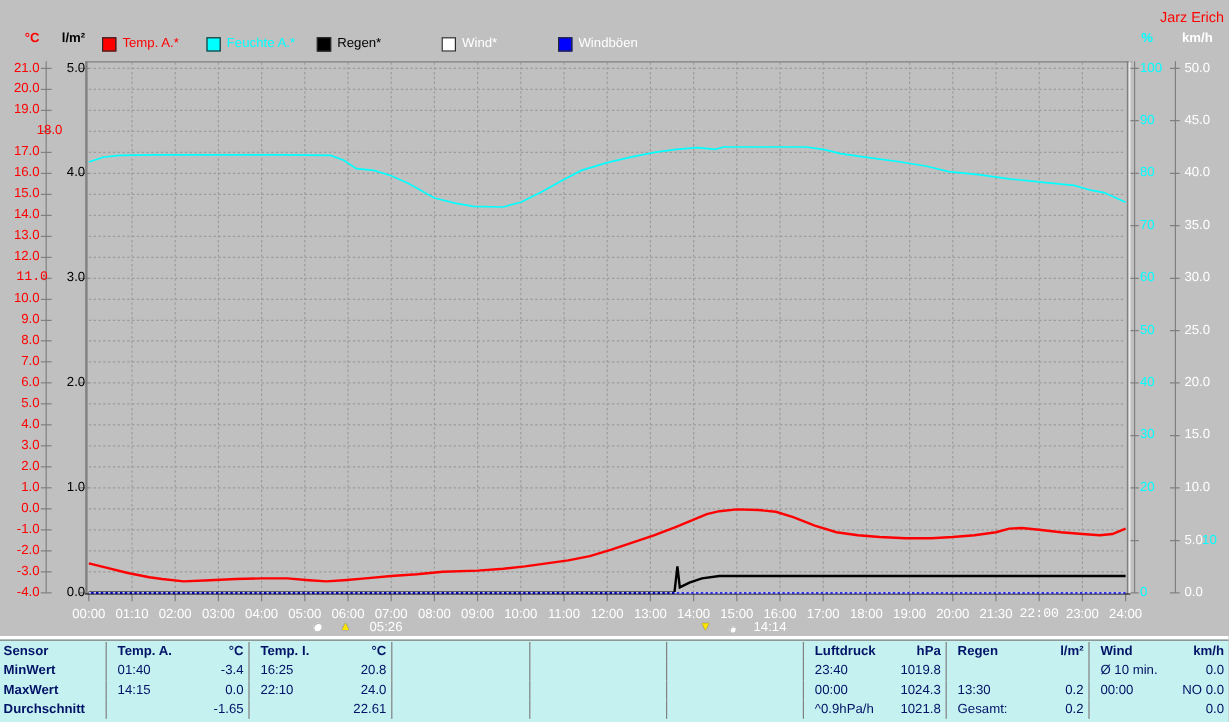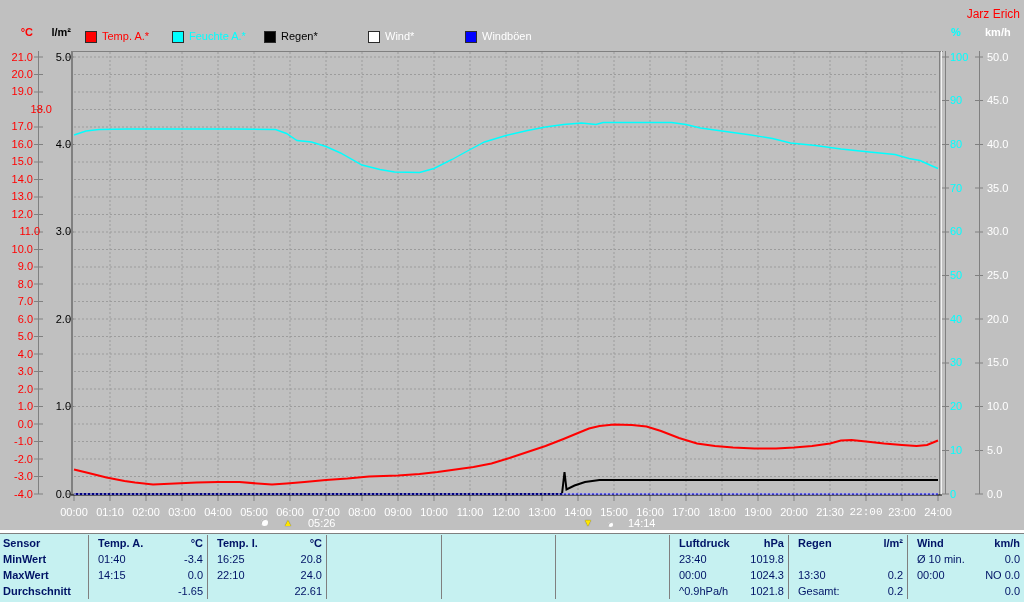--- a/index.html
+++ b/index.html
@@ -214,21 +214,21 @@
       <div class="abs tick tick-right-align" style="left: 0px; top: 51px; width: 33px; color: rgb(255, 0, 0);">21.0</div>
       <div class="abs tick tick-right-align" style="left: 0px; top: 68px; width: 33px; color: rgb(255, 0, 0);">20.0</div>
       <div class="abs tick tick-right-align" style="left: 0px; top: 85px; width: 33px; color: rgb(255, 0, 0);">19.0</div>
       <div class="abs tick tick-right-align" style="left: 0px; top: 103px; width: 33px; color: rgb(255, 0, 0); padding-left: 19px;">18.0</div>
       <div class="abs tick tick-right-align" style="left: 0px; top: 120px; width: 33px; color: rgb(255, 0, 0);">17.0</div>
       <div class="abs tick tick-right-align" style="left: 0px; top: 138px; width: 33px; color: rgb(255, 0, 0);">16.0</div>
       <div class="abs tick tick-right-align" style="left: 0px; top: 155px; width: 33px; color: rgb(255, 0, 0);">15.0</div>
       <div class="abs tick tick-right-align" style="left: 0px; top: 173px; width: 33px; color: rgb(255, 0, 0);">14.0</div>
       <div class="abs tick tick-right-align" style="left: 0px; top: 190px; width: 33px; color: rgb(255, 0, 0);">13.0</div>
       <div class="abs tick tick-right-align" style="left: 0px; top: 208px; width: 33px; color: rgb(255, 0, 0);">12.0</div>
-      <div class="abs tick tick-right-align" style="left: 0px; top: 225px; width: 40px; color: rgb(255, 0, 0);">11.0</div>
+      <div class="abs tick tick-right-align" style="left: 0px; top: 225px; width: 40px; color: rgb(255, 0, 0); font-family: Liberation Mono, monospace;">11.0</div>
       <div class="abs tick tick-right-align" style="left: 0px; top: 243px; width: 33px; color: rgb(255, 0, 0);">10.0</div>
       <div class="abs tick tick-right-align" style="left: 0px; top: 260px; width: 33px; color: rgb(255, 0, 0);">9.0</div>
       <div class="abs tick tick-right-align" style="left: 0px; top: 278px; width: 33px; color: rgb(255, 0, 0);">8.0</div>
       <div class="abs tick tick-right-align" style="left: 0px; top: 295px; width: 33px; color: rgb(255, 0, 0);">7.0</div>
       <div class="abs tick tick-right-align" style="left: 0px; top: 313px; width: 33px; color: rgb(255, 0, 0);">6.0</div>
       <div class="abs tick tick-right-align" style="left: 0px; top: 330px; width: 33px; color: rgb(255, 0, 0);">5.0</div>
       <div class="abs tick tick-right-align" style="left: 0px; top: 348px; width: 33px; color: rgb(255, 0, 0);">4.0</div>
       <div class="abs tick tick-right-align" style="left: 0px; top: 365px; width: 33px; color: rgb(255, 0, 0);">3.0</div>
       <div class="abs tick tick-right-align" style="left: 0px; top: 383px; width: 33px; color: rgb(255, 0, 0);">2.0</div>
       <div class="abs tick tick-right-align" style="left: 0px; top: 400px; width: 33px; color: rgb(255, 0, 0);">1.0</div>
@@ -245,21 +245,21 @@
       <div class="abs tick tick-right-align" style="left: 38px; top: 488px; width: 33px; color: rgb(0, 0, 0);">0.0</div>
       <div class="abs tick" style="left: 950px; top: 51px; width: 30px; color: rgb(0, 255, 255);">100</div>
       <div class="abs tick" style="left: 950px; top: 94px; width: 30px; color: rgb(0, 255, 255);">90</div>
       <div class="abs tick" style="left: 950px; top: 138px; width: 30px; color: rgb(0, 255, 255);">80</div>
       <div class="abs tick" style="left: 950px; top: 182px; width: 30px; color: rgb(0, 255, 255);">70</div>
       <div class="abs tick" style="left: 950px; top: 225px; width: 30px; color: rgb(0, 255, 255);">60</div>
       <div class="abs tick" style="left: 950px; top: 269px; width: 30px; color: rgb(0, 255, 255);">50</div>
       <div class="abs tick" style="left: 950px; top: 313px; width: 30px; color: rgb(0, 255, 255);">40</div>
       <div class="abs tick" style="left: 950px; top: 356px; width: 30px; color: rgb(0, 255, 255);">30</div>
       <div class="abs tick" style="left: 950px; top: 400px; width: 30px; color: rgb(0, 255, 255);">20</div>
-      <div class="abs tick" style="left: 950px; top: 444px; width: 30px; color: rgb(0, 255, 255);">10</div>
+      <div class="abs tick" style="left: 984px; top: 444px; width: 30px; color: rgb(0, 255, 255); text-align: right;">10</div>
       <div class="abs tick" style="left: 950px; top: 488px; width: 30px; color: rgb(0, 255, 255);">0</div>
       <div class="abs tick" style="left: 987px; top: 51px; width: 34px; color: rgb(255, 255, 255);">50.0</div>
       <div class="abs tick" style="left: 987px; top: 94px; width: 34px; color: rgb(255, 255, 255);">45.0</div>
       <div class="abs tick" style="left: 987px; top: 138px; width: 34px; color: rgb(255, 255, 255);">40.0</div>
       <div class="abs tick" style="left: 987px; top: 182px; width: 34px; color: rgb(255, 255, 255);">35.0</div>
       <div class="abs tick" style="left: 987px; top: 225px; width: 34px; color: rgb(255, 255, 255);">30.0</div>
       <div class="abs tick" style="left: 987px; top: 269px; width: 34px; color: rgb(255, 255, 255);">25.0</div>
       <div class="abs tick" style="left: 987px; top: 313px; width: 34px; color: rgb(255, 255, 255);">20.0</div>
       <div class="abs tick" style="left: 987px; top: 356px; width: 34px; color: rgb(255, 255, 255);">15.0</div>
       <div class="abs tick" style="left: 987px; top: 400px; width: 34px; color: rgb(255, 255, 255);">10.0</div>

